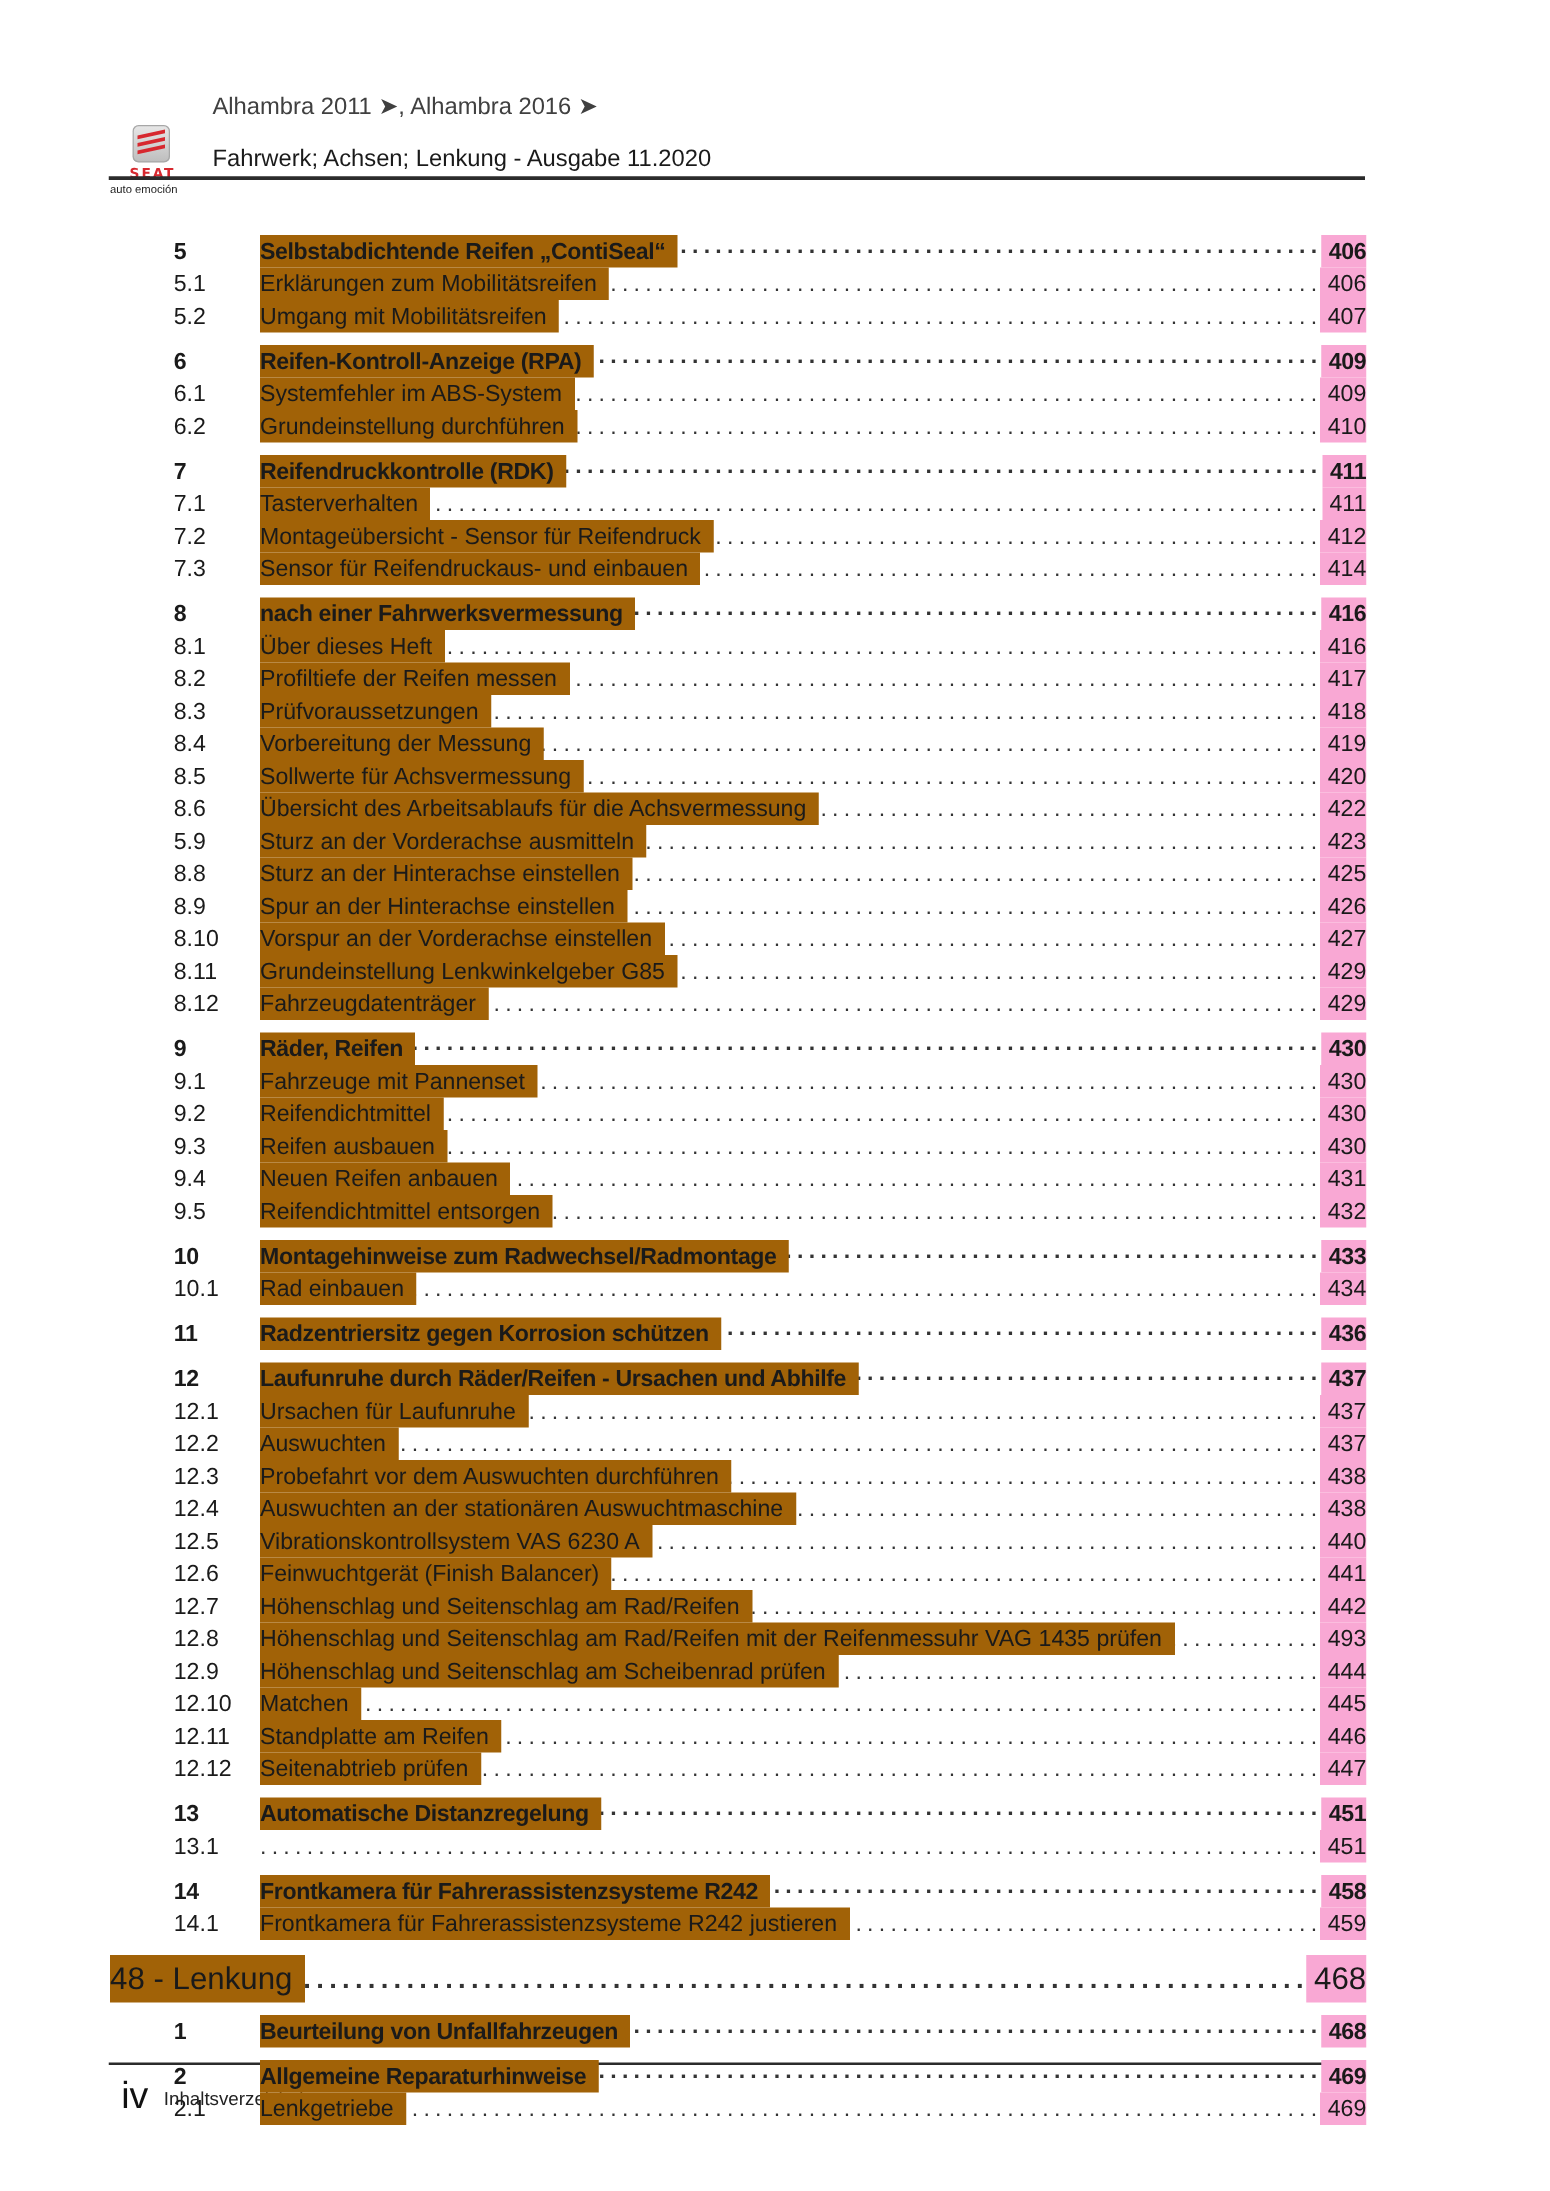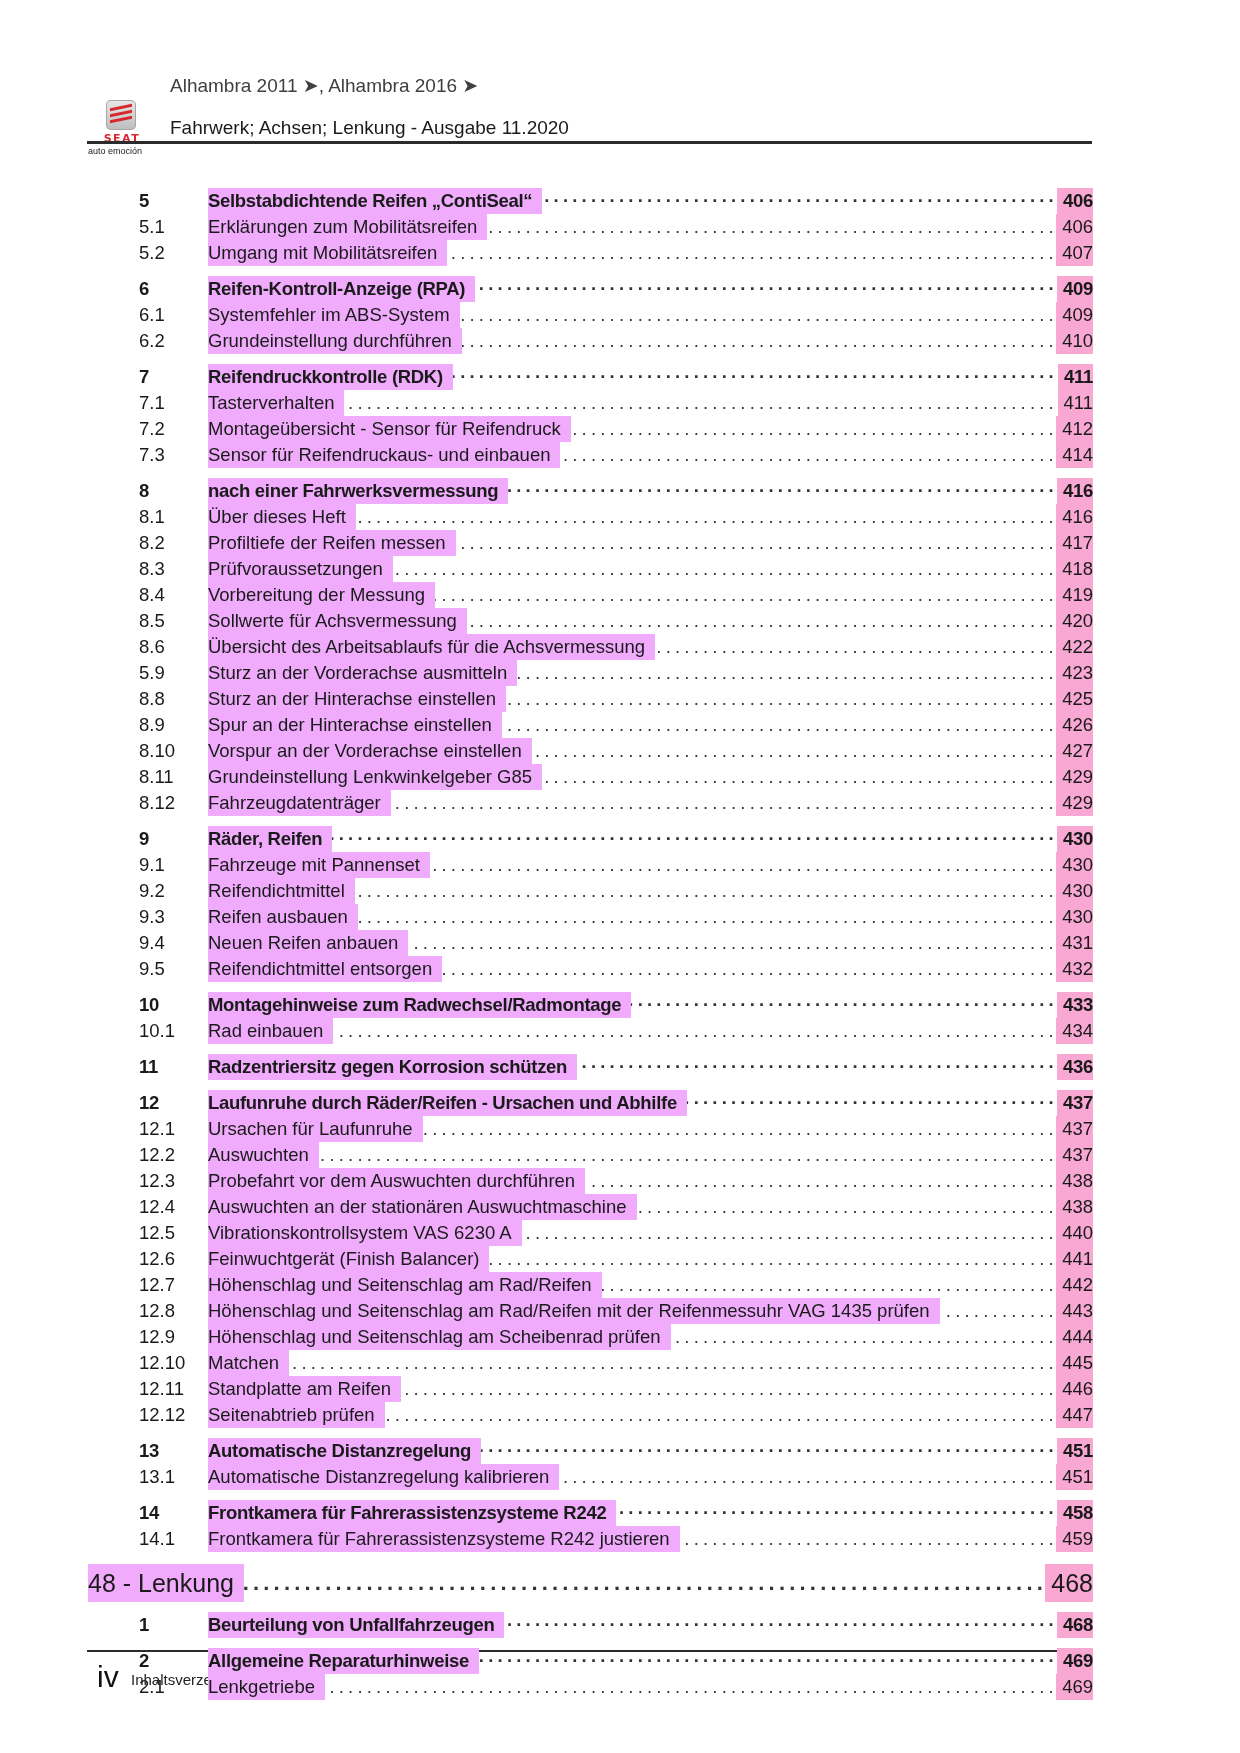--- a/index.html
+++ b/index.html
@@ -12,21 +12,21 @@
   .logo-tag { position: absolute; left: 0; top: 46px; width: 68px; text-align: left; font-size: 9px; color: #222; }
 
   .header-title { position: absolute; left: 170px; top: 74px; font-size: 19px; line-height: 23px; color: #404040; text-align: center; }
   .header-sub { position: absolute; left: 170px; top: 116px; font-size: 19px; line-height: 23px; color: #1a1a1a; }
   .header-rule { position: absolute; left: 87px; top: 141px; width: 1005px; height: 3px; background: #2b2b2b; }
 
   .toc { position: absolute; left: 0; top: 178px; width: 1240px; }
   .row { position: relative; height: 26px; display: flex; align-items: baseline; }
   .row.chap { height: 31px; padding-top: 5px; height: 26px; margin-top: 5px; }
   .row .num { position: absolute; left: 139px; font-size: 18.5px; line-height: 26px; }
-  .row .title { position: absolute; left: 208px; font-size: 18.5px; line-height: 26px; white-space: nowrap; background: #f0abfc; padding-right: 10px; z-index: 2; }
+  .row .title { position: absolute; left: 208px; font-size: 18.5px; line-height: 26px; white-space: nowrap; background: #a16207; padding-right: 10px; z-index: 2; }
   .row .dots { position: absolute; left: 208px; right: 170px; top: 0; line-height: 26px; font-size: 18.5px; overflow: hidden; white-space: nowrap; letter-spacing: 4.2px; color: #333; z-index: 1; text-align: right; }
   .row .page { position: absolute; right: 147px; font-size: 18.5px; line-height: 26px; background: #f9a8d4; padding-left: 6px; z-index: 2; }
   .row.chap .num, .row.chap .title, .row.chap .page { font-weight: bold; letter-spacing: -0.3px; }
   .row.chap .dots { font-weight: bold; }
 
   .row.part { height: 38px; margin-top: 12px; }
   .row.part .title { left: 88px; font-size: 25px; line-height: 38px; }
   .row.part .dots { left: 88px; line-height: 38px; font-size: 22px; font-weight: bold; }
   .row.part .page { font-size: 25px; line-height: 38px; }
 
@@ -289,21 +289,21 @@
     <div class="row sec">
       <span class="num">12.7</span>
       <span class="dots">............................................................................................................................................................................................................................</span>
       <span class="title">Höhenschlag und Seitenschlag am Rad/Reifen</span>
       <span class="page">442</span>
     </div>
     <div class="row sec">
       <span class="num">12.8</span>
       <span class="dots">............................................................................................................................................................................................................................</span>
       <span class="title">Höhenschlag und Seitenschlag am Rad/Reifen mit der Reifenmessuhr VAG 1435 prüfen</span>
-      <span class="page">443</span>
+      <span class="page">493</span>
     </div>
     <div class="row sec">
       <span class="num">12.9</span>
       <span class="dots">............................................................................................................................................................................................................................</span>
       <span class="title">Höhenschlag und Seitenschlag am Scheibenrad prüfen</span>
       <span class="page">444</span>
     </div>
     <div class="row sec">
       <span class="num">12.10</span>
       <span class="dots">............................................................................................................................................................................................................................</span>
@@ -324,21 +324,20 @@
     </div>
     <div class="row chap">
       <span class="num">13</span>
       <span class="dots">............................................................................................................................................................................................................................</span>
       <span class="title">Automatische Distanzregelung</span>
       <span class="page">451</span>
     </div>
     <div class="row sec">
       <span class="num">13.1</span>
       <span class="dots">............................................................................................................................................................................................................................</span>
-      <span class="title">Automatische Distanzregelung kalibrieren</span>
       <span class="page">451</span>
     </div>
     <div class="row chap">
       <span class="num">14</span>
       <span class="dots">............................................................................................................................................................................................................................</span>
       <span class="title">Frontkamera für Fahrerassistenzsysteme R242</span>
       <span class="page">458</span>
     </div>
     <div class="row sec">
       <span class="num">14.1</span>

